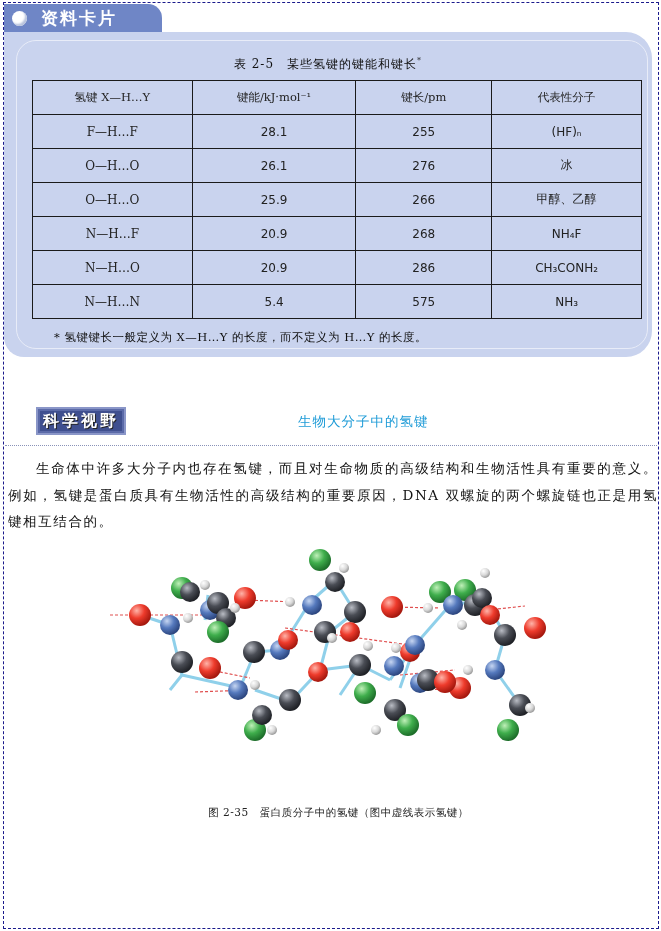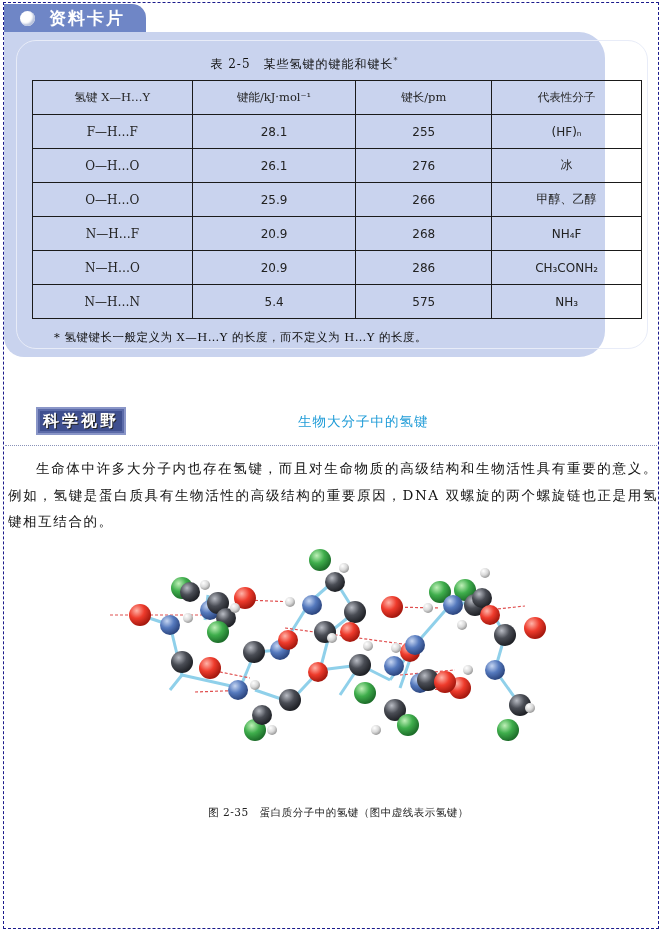--- a/index.html
+++ b/index.html
@@ -6,34 +6,34 @@
     html, body { width: 661px; height: 931px; background: #ffffff; overflow: hidden; }
     body { font-family: "DejaVu Sans", sans-serif; color: #111; position: relative; }
 
     .page-frame {
       position: absolute; left: 3px; top: 2px; width: 656px; height: 927px;
       border: 1px dashed #1a1a8c;
     }
 
     
     .card-tab {
-      position: absolute; left: 4px; top: 4px; width: 142px; height: 28px;
+      position: absolute; left: 4px; top: 4px; width: 158px; height: 28px;
       background: #6f86c6; border-top-right-radius: 14px;
-      display: flex; align-items: center; padding-left: 16px;
+      display: flex; align-items: center; padding-left: 8px;
     }
     .card-tab .dot {
       width: 15px; height: 15px; border-radius: 50%; background: #fff;
       box-shadow: inset -2px -2px 2px #b8c2dc;
     }
     .card-tab .tab-label {
       margin-left: 14px; color: #fff; font-size: 17px; font-weight: bold; letter-spacing: 2px;
       font-family: "DejaVu Sans", sans-serif;
     }
     .card-body {
-      position: absolute; left: 4px; top: 32px; width: 601px; height: 325px;
+      position: absolute; left: 4px; top: 32px; width: 648px; height: 325px;
       background: #c9d3ee; border-bottom-right-radius: 26px; border-top-right-radius: 26px;
       border-bottom-left-radius: 20px;
     }
     .card-inner-line {
       position: absolute; left: 12px; top: 8px; width: 632px; height: 309px;
       border: 1px solid #e8ecf8; border-radius: 20px;
     }
     .table-title {
       position: absolute; left: 0; width: 100%; top: 24px; text-align: center;
       font-size: 12px; color: #111; letter-spacing: 1px;

